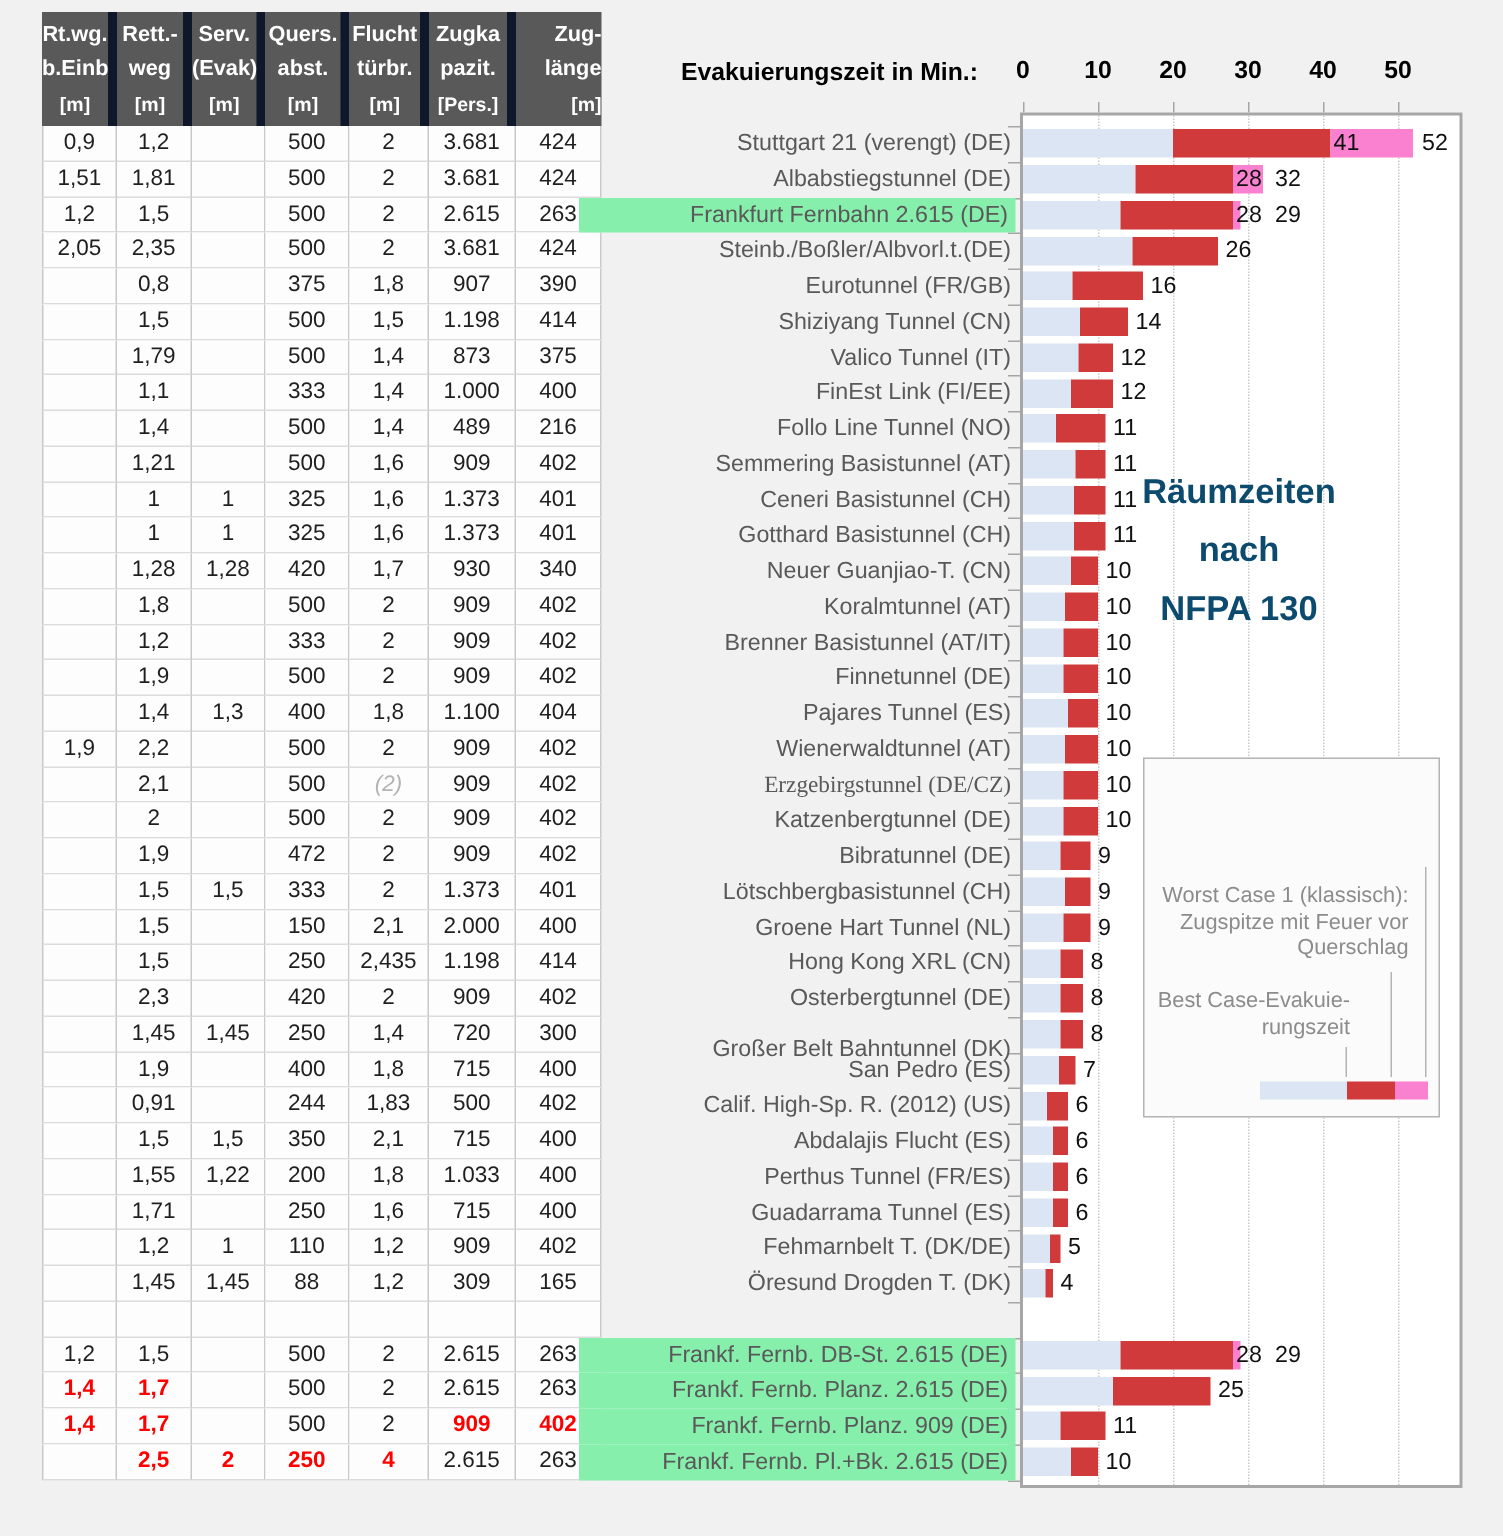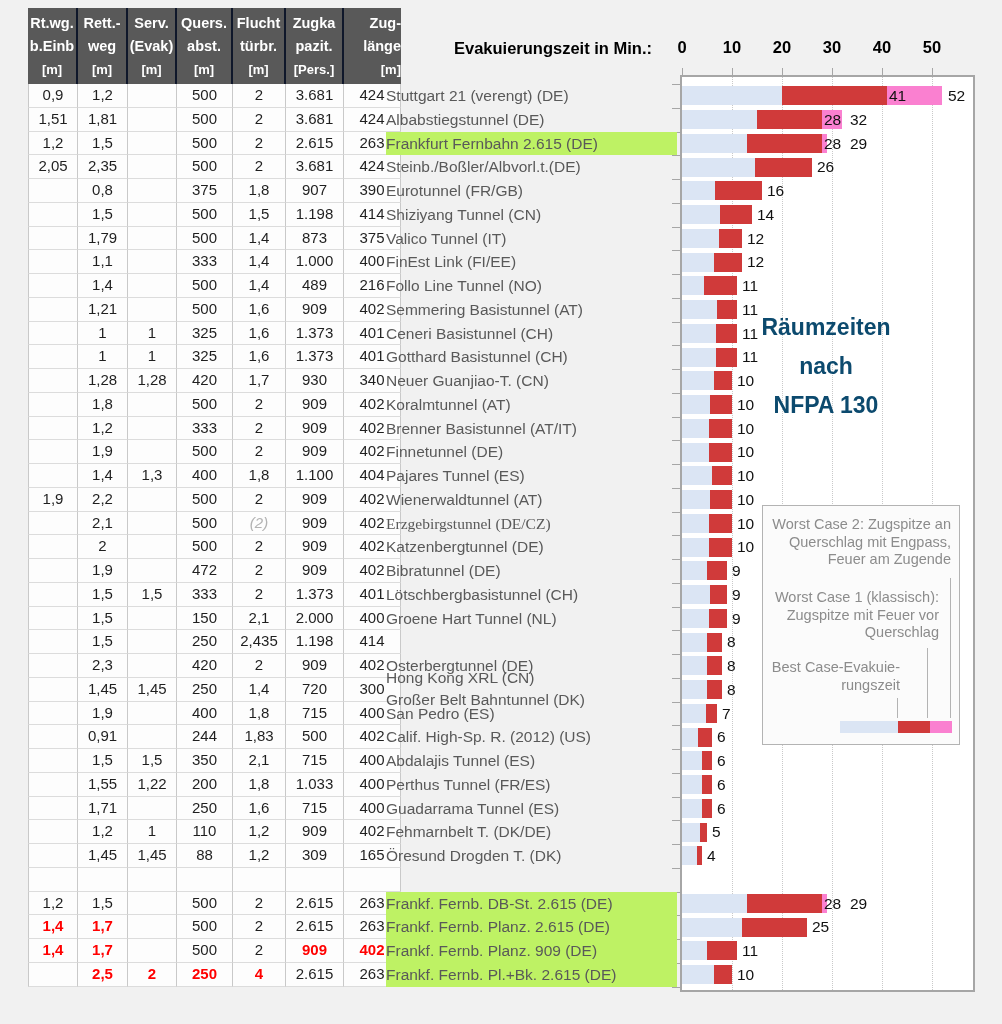--- a/index.html
+++ b/index.html
@@ -3,40 +3,40 @@
 <meta charset="utf-8">
 <style>
   html,body{margin:0;padding:0;}
   body{font-family:"Liberation Sans", sans-serif; background:#e9e9e9;}
   #page{position:relative; width:1002px; height:1024px; background:#f1f1f1; overflow:hidden;}
 
   
   #table-wrap{position:absolute; left:28px; top:8px; width:373px;}
   #table-header{display:grid; grid-template-columns:50px 50px 49px 56px 53px 58px 57px; height:76px;}
   .th{background:#595959; color:#ffffff; font-weight:bold; font-size:14.5px; line-height:23px;
-      text-align:center; border-right:2px solid #0f172a; display:flex; flex-direction:column; justify-content:center;}
+      text-align:center; border-right:6px solid #0f172a; display:flex; flex-direction:column; justify-content:center;}
   .th:last-child{border-right:none;text-align:right;}
   .th .unit{font-size:13px; font-weight:bold;}
   #table-body{display:grid; grid-template-columns:50px 50px 49px 56px 53px 58px 57px; grid-auto-rows:23.75px;}
   .td{background:#fdfdfd; border-right:1px solid #c9c9c9; border-bottom:1px solid #dcdcdc;
       font-size:15px; color:#1f1f1f; text-align:center; line-height:22.5px; overflow:hidden;}
   .td.first{border-left:1px solid #c9c9c9;}
   .td.red{color:#ff0000; font-weight:bold;}
   .td.ital{color:#b3b3b3; font-style:italic;}
 
   
   .axis-title{position:absolute; top:39px; font-weight:bold; font-size:16.5px; color:#000; white-space:nowrap;}
   .tickNum{position:absolute; top:38px; font-weight:bold; font-size:16.5px; color:#000; transform:translateX(-50%);}
   .topTick{position:absolute; top:68px; height:8px; width:0; border-left:1px solid #a6a6a6;}
   #plot{position:absolute; left:680px; top:75px; width:295px; height:917px; background:#ffffff; border:2px solid #a6a6a6; box-sizing:border-box;}
   .gridline{position:absolute; top:77px; height:913px; width:0; border-left:1px dotted #c9c9c9; z-index:1;}
   .rowTick{position:absolute; width:8px; height:0; border-top:1px solid #a6a6a6; left:672px; z-index:2;}
-  .cat-label{position:absolute; left:386px; width:288px; font-size:15.5px; color:#595959;
+  .cat-label{position:absolute; left:386px; width:288px; text-align:right; font-size:15.5px; color:#595959;
              line-height:23.75px; white-space:nowrap; z-index:3;}
-  .cat-label.hl{background:#bef264; padding-right:5px; width:286px;}
+  .cat-label.hl{background:#86efac; padding-right:5px; width:286px;}
   .seg{position:absolute; height:19px; z-index:2;}
   .val{position:absolute; font-size:15.5px; color:#111; line-height:23.75px; z-index:4; white-space:nowrap;}
 
   
   #big-title{position:absolute; left:700px; top:308px; width:252px; text-align:center; z-index:3;}
   #big-title div{font-weight:bold; font-size:23px; line-height:39px; color:#0c4a6e;}
 
   
   #legend{position:absolute; left:762px; top:505px; width:198px; height:240px; background:#fbfbfb;
           border:1px solid #b3b3b3; box-sizing:border-box; z-index:5;}
@@ -496,21 +496,21 @@
       <div class="cat-label" style="top: 582.75px;">Lötschbergbasistunnel (CH)</div>
       <div class="seg" style="left: 682px; top: 585.05px; width: 27.5px; background: rgb(219, 229, 244);"></div>
       <div class="seg" style="left: 709.5px; top: 585.05px; width: 17.5px; background: rgb(208, 58, 58);"></div>
       <div class="val" style="left: 732px; top: 582.75px;">9</div>
       <div class="rowTick" style="top: 630.25px;"></div>
       <div class="cat-label" style="top: 606.5px;">Groene Hart Tunnel (NL)</div>
       <div class="seg" style="left: 682px; top: 608.8px; width: 26.5px; background: rgb(219, 229, 244);"></div>
       <div class="seg" style="left: 708.5px; top: 608.8px; width: 18.5px; background: rgb(208, 58, 58);"></div>
       <div class="val" style="left: 732px; top: 606.5px;">9</div>
       <div class="rowTick" style="top: 654px;"></div>
-      <div class="cat-label" style="top: 630.25px; margin-top: 36px;">Hong Kong XRL (CN)</div>
+      <div class="cat-label" style="top: 630.25px;">Hong Kong XRL (CN)</div>
       <div class="seg" style="left: 682px; top: 632.55px; width: 25px; background: rgb(219, 229, 244);"></div>
       <div class="seg" style="left: 707px; top: 632.55px; width: 15px; background: rgb(208, 58, 58);"></div>
       <div class="val" style="left: 727px; top: 630.25px;">8</div>
       <div class="rowTick" style="top: 677.75px;"></div>
       <div class="cat-label" style="top: 654px;">Osterbergtunnel (DE)</div>
       <div class="seg" style="left: 682px; top: 656.3px; width: 25px; background: rgb(219, 229, 244);"></div>
       <div class="seg" style="left: 707px; top: 656.3px; width: 15px; background: rgb(208, 58, 58);"></div>
       <div class="val" style="left: 727px; top: 654px;">8</div>
       <div class="rowTick" style="top: 701.5px;"></div>
       <div class="cat-label" style="top: 660px; margin-top: 28px;">Großer Belt Bahntunnel (DK)</div>
@@ -521,21 +521,21 @@
       <div class="cat-label" style="top: 701.5px;">San Pedro (ES)</div>
       <div class="seg" style="left: 682px; top: 703.8px; width: 23.5px; background: rgb(219, 229, 244);"></div>
       <div class="seg" style="left: 705.5px; top: 703.8px; width: 11.5px; background: rgb(208, 58, 58);"></div>
       <div class="val" style="left: 722px; top: 701.5px;">7</div>
       <div class="rowTick" style="top: 749px;"></div>
       <div class="cat-label" style="top: 725.25px;">Calif. High-Sp. R. (2012) (US)</div>
       <div class="seg" style="left: 682px; top: 727.55px; width: 16px; background: rgb(219, 229, 244);"></div>
       <div class="seg" style="left: 698px; top: 727.55px; width: 14px; background: rgb(208, 58, 58);"></div>
       <div class="val" style="left: 717px; top: 725.25px;">6</div>
       <div class="rowTick" style="top: 772.75px;"></div>
-      <div class="cat-label" style="top: 749px;">Abdalajis Tunnel (ES)</div>
+      <div class="cat-label" style="top: 749px;">Abdalajis Flucht (ES)</div>
       <div class="seg" style="left: 682px; top: 751.3px; width: 20px; background: rgb(219, 229, 244);"></div>
       <div class="seg" style="left: 702px; top: 751.3px; width: 10px; background: rgb(208, 58, 58);"></div>
       <div class="val" style="left: 717px; top: 749px;">6</div>
       <div class="rowTick" style="top: 796.5px;"></div>
       <div class="cat-label" style="top: 772.75px;">Perthus Tunnel (FR/ES)</div>
       <div class="seg" style="left: 682px; top: 775.05px; width: 20px; background: rgb(219, 229, 244);"></div>
       <div class="seg" style="left: 702px; top: 775.05px; width: 10px; background: rgb(208, 58, 58);"></div>
       <div class="val" style="left: 717px; top: 772.75px;">6</div>
       <div class="rowTick" style="top: 820.25px;"></div>
       <div class="cat-label" style="top: 796.5px;">Guadarrama Tunnel (ES)</div>
@@ -577,25 +577,20 @@
       <div class="val" style="left: 737px; top: 962.75px;">10</div>
     </div>
 
   <div id="big-title">
     <div>Räumzeiten</div>
     <div>nach</div>
     <div>NFPA 130</div>
   </div>
 
   <div id="legend">
-    <div class="leg-block" style="top:10px; padding-right:8px;">
-      <div>Worst Case 2: Zugspitze an</div>
-      <div>Querschlag mit Engpass,</div>
-      <div>Feuer am Zugende</div>
-    </div>
     <div class="leg-block" style="top:83px; padding-right:20px;">
       <div>Worst Case 1 (klassisch):</div>
       <div>Zugspitze mit Feuer vor</div>
       <div>Querschlag</div>
     </div>
     <div class="leg-block" style="top:153px; padding-right:59px;">
       <div>Best Case-Evakuie-</div>
       <div>rungszeit</div>
     </div>
   </div>

